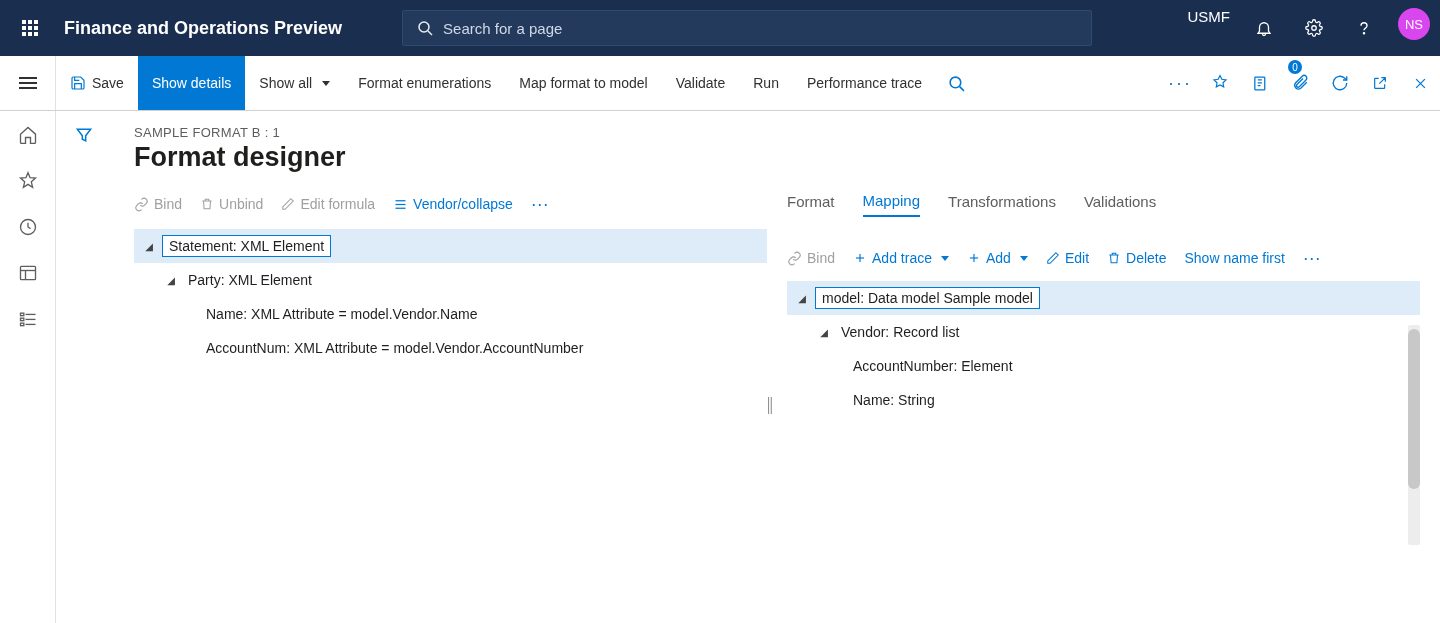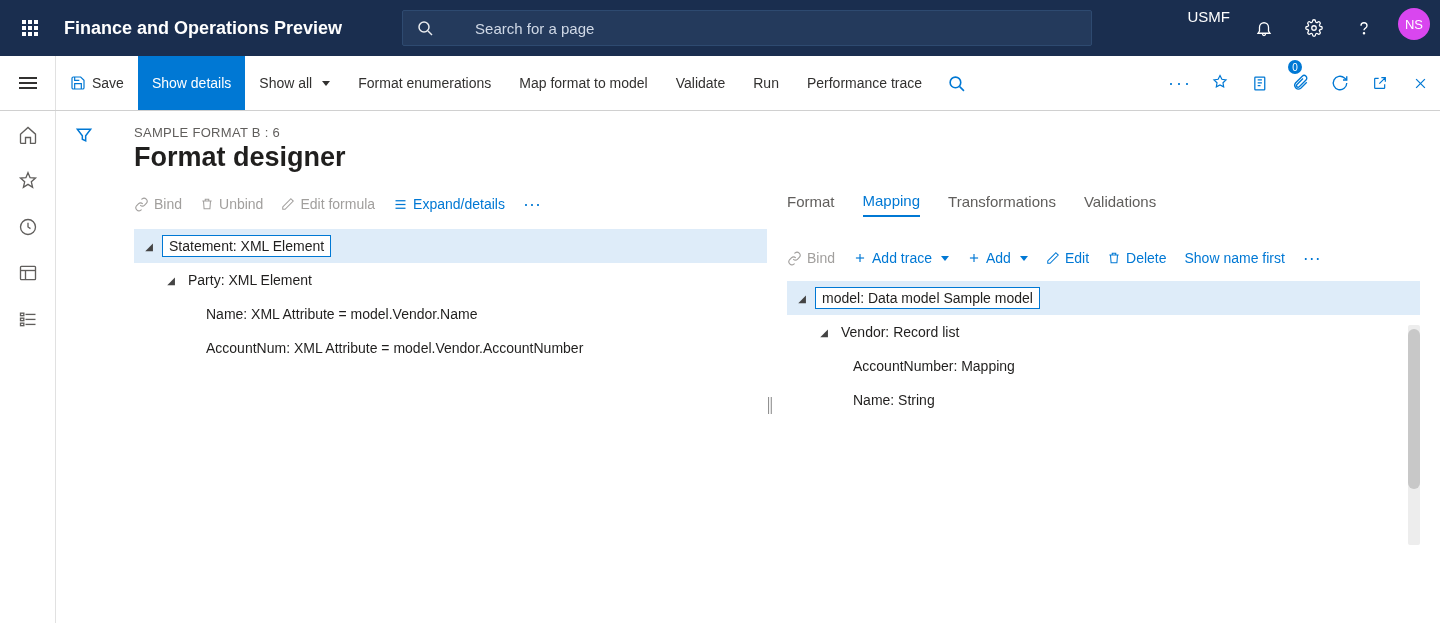--- a/index.html
+++ b/index.html
@@ -5,21 +5,21 @@
 * { margin: 0; padding: 0; box-sizing: border-box; font-family: "Segoe UI", -apple-system, sans-serif; }
 body { width: 1440px; height: 623px; overflow: hidden; background: #fff; }
 
 
 .top-header { height: 56px; background: #1a2e4f; color: #fff; display: flex; align-items: center; padding: 0 10px; }
 .waffle { width: 40px; height: 40px; display: flex; align-items: center; justify-content: center; cursor: pointer; }
 .waffle-grid { width: 16px; height: 16px; display: grid; grid-template-columns: repeat(3, 4px); grid-template-rows: repeat(3, 4px); gap: 2px; }
 .waffle-grid span { background: #fff; }
 .app-title { font-size: 18px; font-weight: 600; margin-left: 14px; }
 
-.search-wrap { width: 690px; margin-left: 60px; height: 36px; background: #243a5c; border-radius: 2px; display: flex; align-items: center; padding: 2px 14px; border: 1px solid #2e4a70; gap: 32px; }
+.search-wrap { width: 690px; margin-left: 60px; height: 36px; background: #243a5c; border-radius: 2px; display: flex; align-items: center; padding: 2px 14px; border: 1px solid #2e4a70; }
 .search-wrap .icon { margin-right: 10px; opacity: 0.9; }
 .search-wrap input { background: transparent; border: none; outline: none; color: #fff; font-size: 15px; flex: 1; }
 .search-wrap input::placeholder { color: #cfd8e6; }
 
 .header-right { margin-left: auto; display: flex; align-items: flex-start; gap: 10px; }
 .company-label { font-size: 15px; color: #fff; margin-right: 4px; }
 .hdr-btn { width: 40px; height: 40px; display: flex; align-items: center; justify-content: center; cursor: pointer; color: #fff; }
 .avatar { width: 32px; height: 32px; border-radius: 50%; background: #d946ef; color: #fff; display: flex; align-items: center; justify-content: center; font-size: 13px; font-weight: 500; margin-left: 4px; }
 
 
@@ -257,21 +257,21 @@
 
   <div class="filter-col">
     <span class="filter-icon">
       <svg width="20" height="20" viewBox="0 0 24 24" fill="none" stroke="#0078d4" stroke-width="1.8">
           <path d="M4 5h16l-6 8v6l-4-2v-4z"></path>
         </svg>
     </span>
   </div>
 
   <div class="main">
-    <div class="breadcrumb">SAMPLE FORMAT B : 6</div>
+    <div class="breadcrumb">SAMPLE FORMAT B : 1</div>
     <div class="page-title">Format designer</div>
 
     <div class="cols">
 
       <div class="col">
         <div class="col-toolbar">
           <div class="tb-btn disabled">
             <svg width="15" height="15" viewBox="0 0 24 24" fill="none" stroke="#a19f9d" stroke-width="1.8">
                 <path d="M10 13a5 5 0 007 0l3-3a5 5 0 00-7-7l-1 1"></path>
                 <path d="M14 11a5 5 0 00-7 0l-3 3a5 5 0 007 7l1-1"></path>
@@ -289,21 +289,21 @@
                 <path d="M17 3l4 4L7 21H3v-4z"></path>
               </svg>
             <span>Edit formula</span>
           </div>
           <div class="tb-btn link">
             <svg width="15" height="15" viewBox="0 0 24 24" fill="none" stroke="#0078d4" stroke-width="2">
                 <line x1="4" y1="6" x2="20" y2="6"></line>
                 <line x1="4" y1="12" x2="20" y2="12"></line>
                 <line x1="4" y1="18" x2="20" y2="18"></line>
               </svg>
-            <span>Expand/details</span>
+            <span>Vendor/collapse</span>
           </div>
           <div class="tb-more">···</div>
         </div>
 
         <div class="tree">
           <div class="row sel">
             <span class="caret">◢</span>
             <span class="label">Statement: XML Element</span>
           </div>
           <div class="row indent-1">
@@ -374,21 +374,21 @@
         <div class="tree tree-wrap" style="margin-top:6px;">
           <div class="row sel">
             <span class="caret">◢</span>
             <span class="label">model: Data model Sample model</span>
           </div>
           <div class="row indent-1">
             <span class="caret">◢</span>
             <span class="label">Vendor: Record list</span>
           </div>
           <div class="row indent-2b">
-            <span class="label">AccountNumber: Mapping</span>
+            <span class="label">AccountNumber: Element</span>
           </div>
           <div class="row indent-2b">
             <span class="label">Name: String</span>
           </div>
           <div class="scrollbar-fake">
               <div class="thumb"></div>
             </div>
         </div>
 
       </div>

